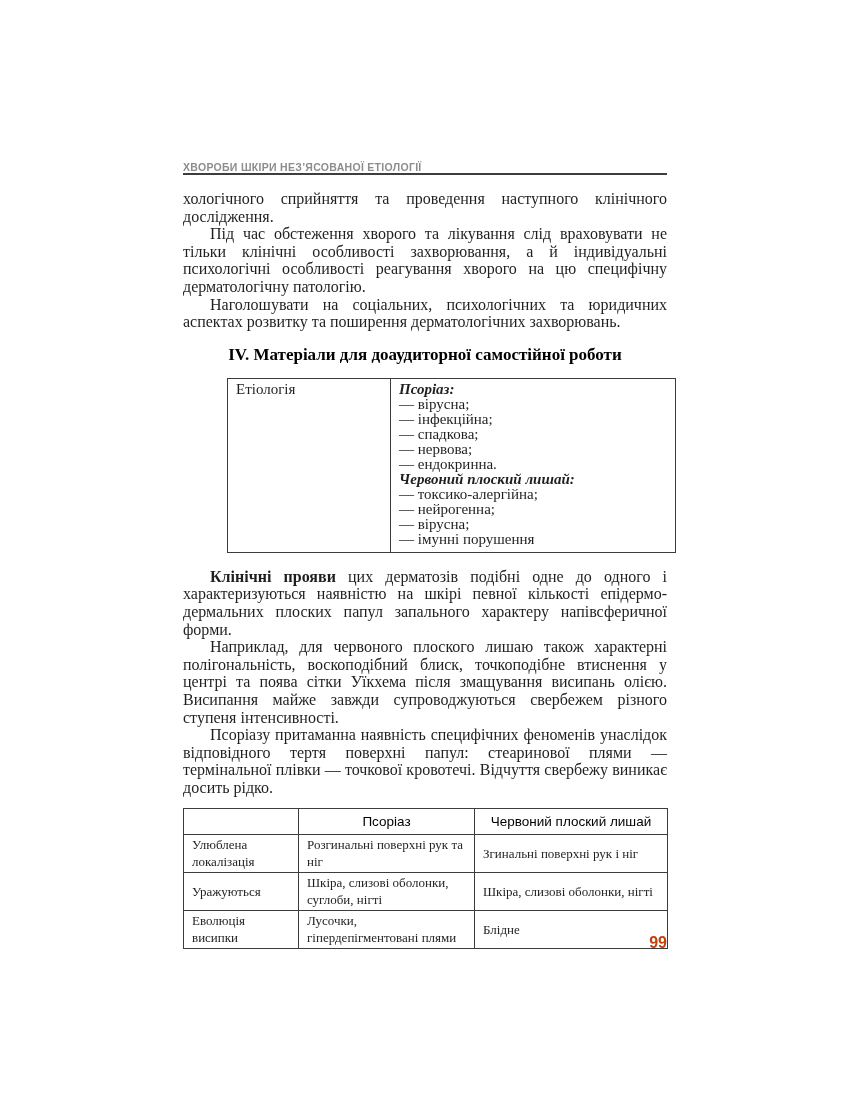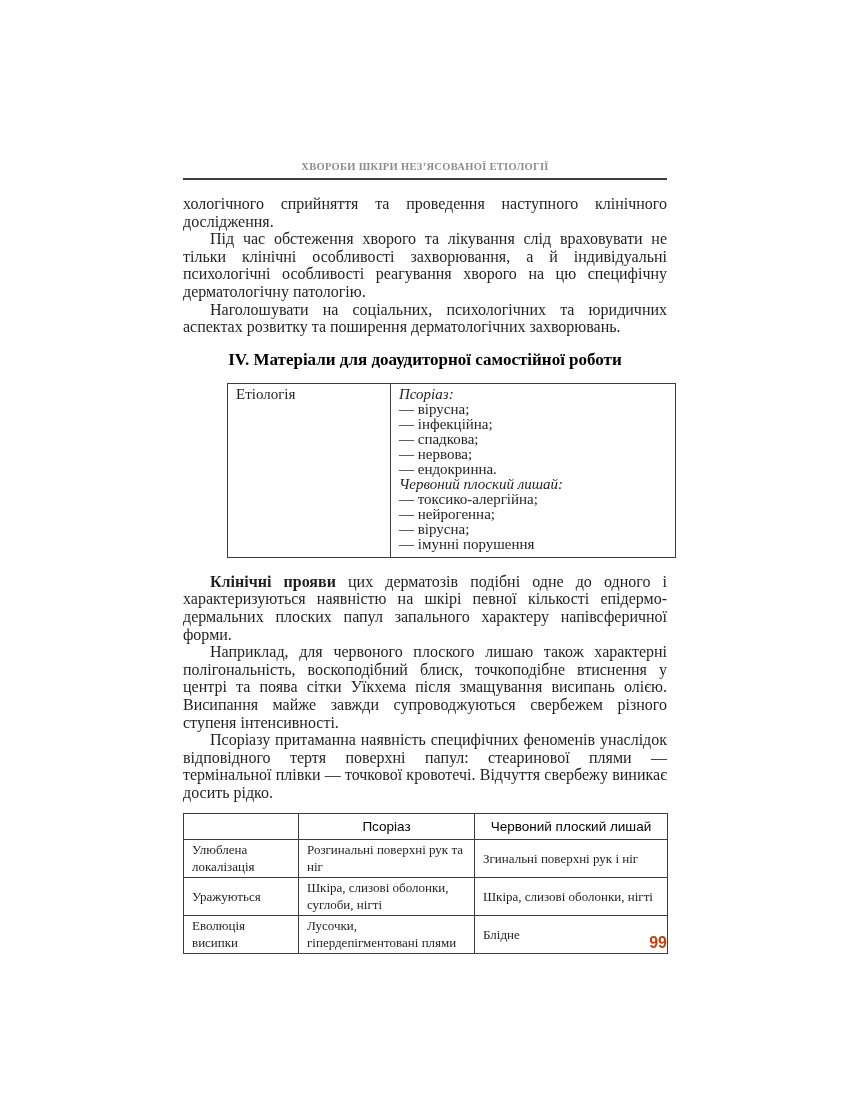--- a/index.html
+++ b/index.html
@@ -11,27 +11,26 @@
   .page {
     position: absolute; inset: 0;
     font-family: "Liberation Serif", serif;
     color: #1f1f1f;
   }
   .content {
     position: absolute;
     left: 183px; top: 161px; width: 484px;
   }
   .running-header {
-    text-align: center;
-    font-family: Liberation Serif, serif;
+    text-align: left;
+    font-family: Liberation Sans, sans-serif;
     font-weight: bold;
     font-size: 10.5px;
     letter-spacing: 0.3px;
     color: #8c8c8c;
-    padding-bottom: 6px;
     border-bottom: 2px solid #3d3d3d;
   }
   .bodytext { margin-top: 15px; }
   .bodytext p {
     margin: 0;
     font-size: 16px;
     line-height: 17.6px;
     text-align: justify;
   }
   .bodytext p.ind { text-indent: 27px; }
@@ -51,21 +50,21 @@
     table-layout: fixed;
   }
   .etio-table td {
     border: 1px solid #3c3c3c;
     vertical-align: top;
     padding: 3px 8px 5px 8px;
     font-size: 15px;
     line-height: 15px;
   }
   .etio-label-cell { width: 146px; }
-  .etio-group-title { font-weight: normal; font-style: italic; }
+  .etio-group-title { font-weight: bold; font-style: italic; }
   .cmp-table {
     margin-top: 12px;
     width: 484px;
     table-layout: fixed;
   }
   .cmp-table th, .cmp-table td {
     border: 1px solid #3c3c3c;
   }
   .cmp-table th {
     font-family: "Liberation Sans", sans-serif;

